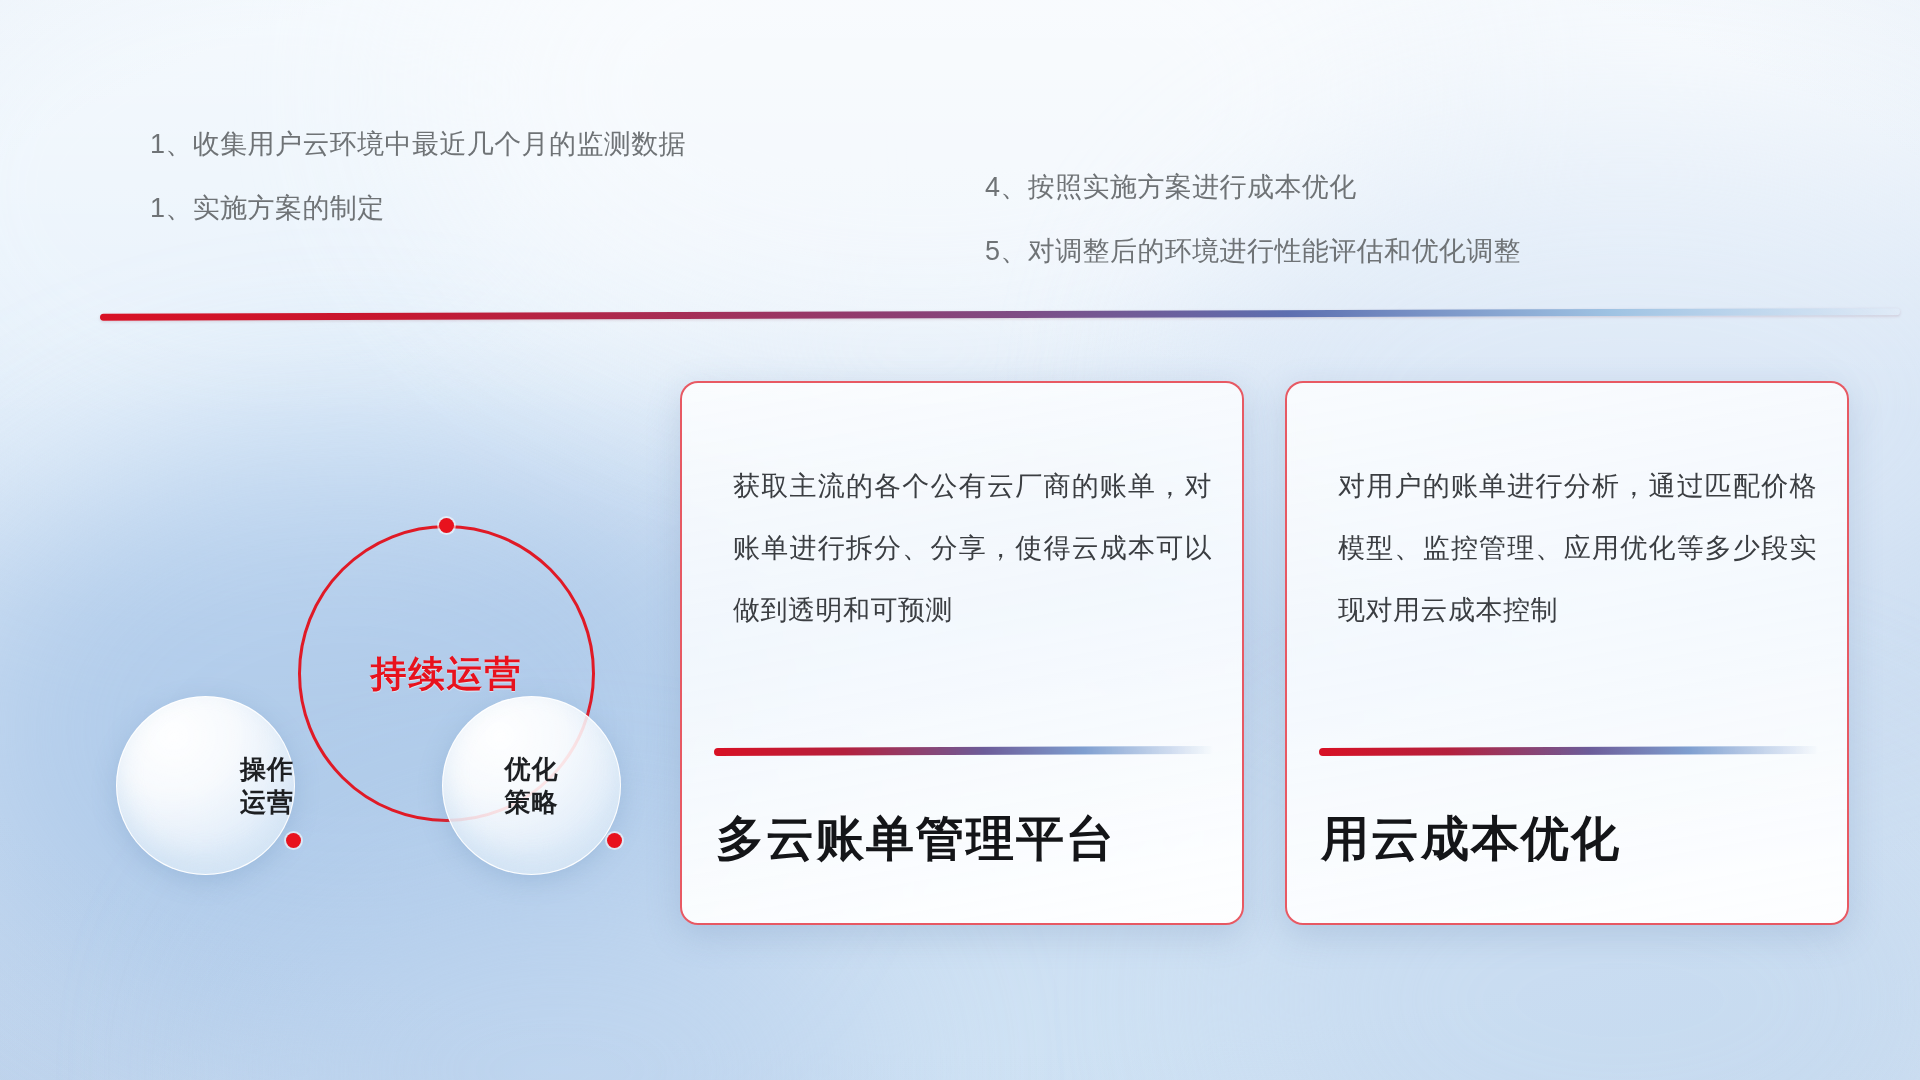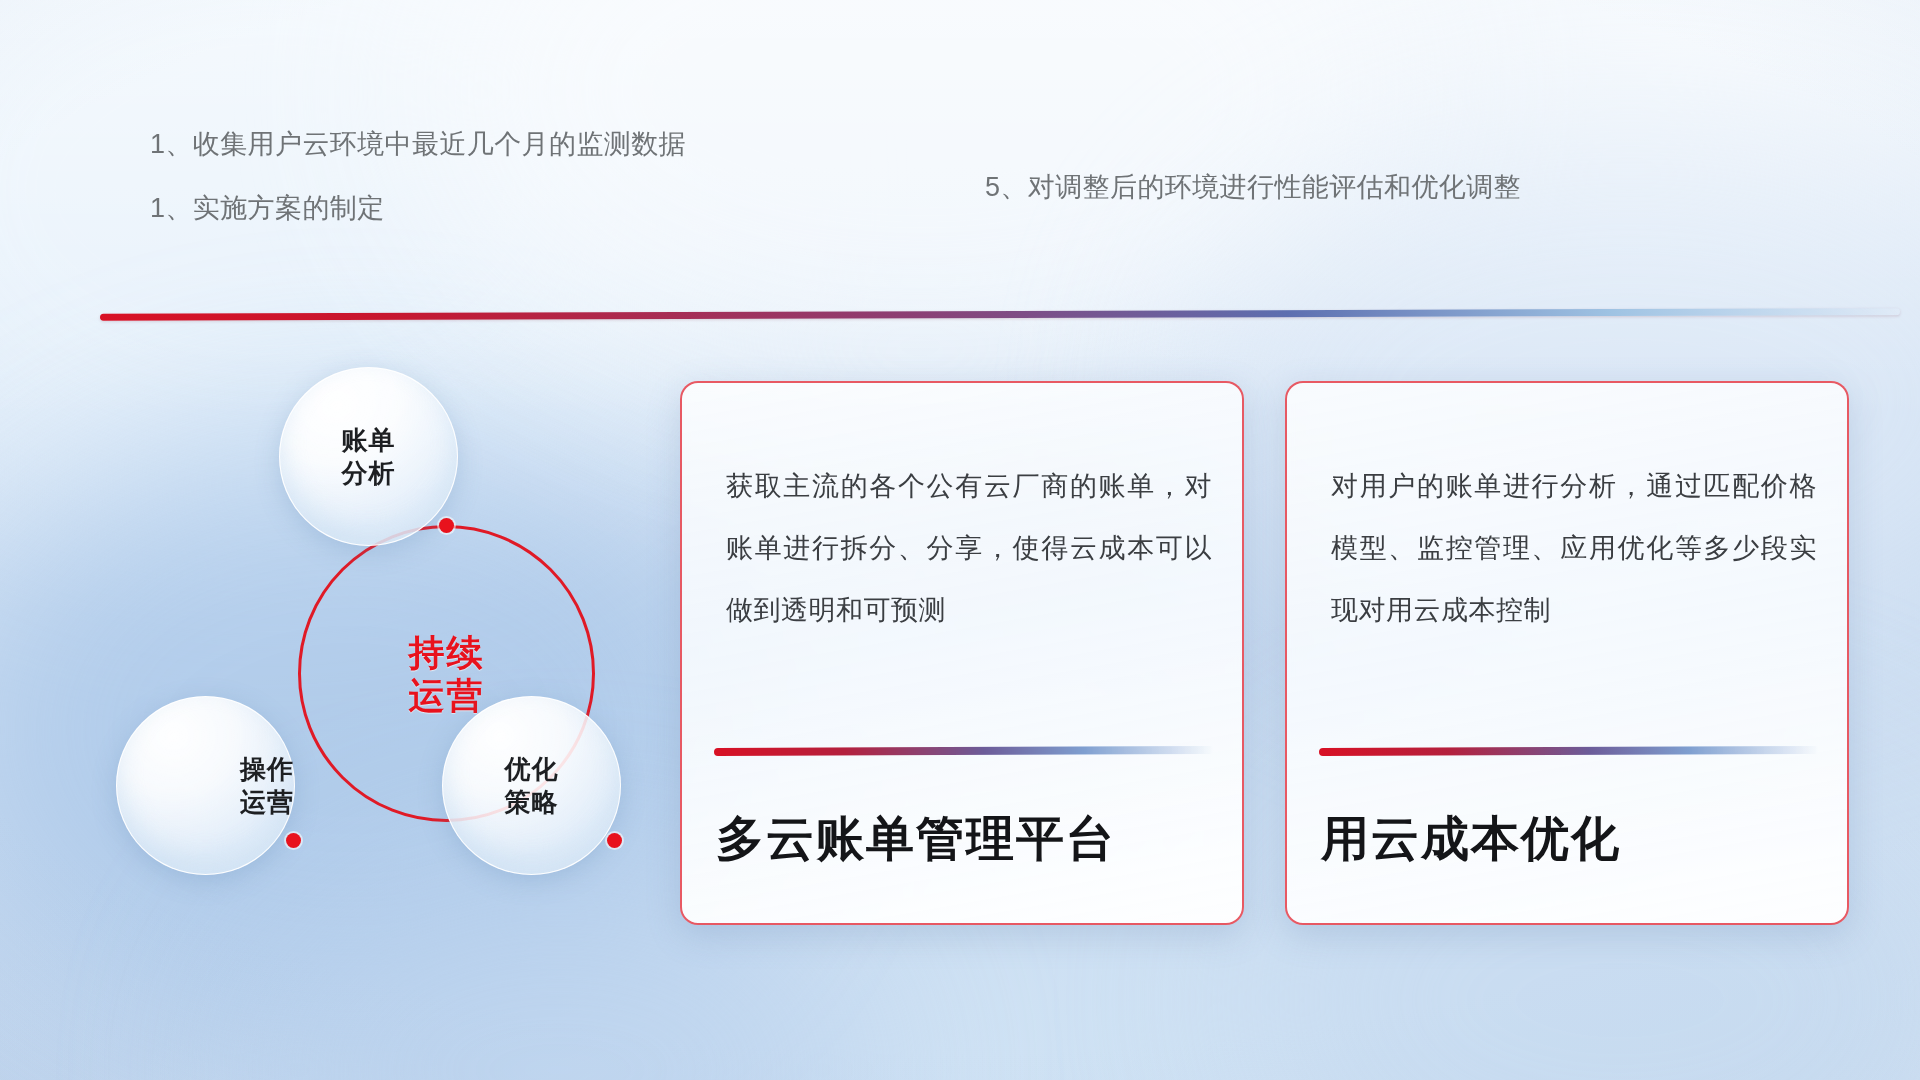--- a/index.html
+++ b/index.html
@@ -55,21 +55,21 @@
   }
 
   
   .diagram{position:absolute;left:100px;top:340px;width:520px;height:600px;}
   .ring{
     position:absolute;left:198px;top:185px;width:297px;height:297px;
     border-radius:50%;border:3px solid #e01a26;box-sizing:border-box;
   }
   .ring-center{
     position:absolute;left:198px;top:185px;width:297px;height:297px;
-    display:flex;flex-direction:column;align-items:center;justify-content:center;
+    display:flex;flex-direction:row;align-items:center;justify-content:center;
     color:#e8121d;font-weight:bold;font-size:36px;line-height:43px;letter-spacing:2px;
     text-shadow:0 1px 1px rgba(255,255,255,.6);
   }
   .bubble{
     position:absolute;border-radius:50%;
     background:
       radial-gradient(75% 70% at 32% 22%, rgba(255,255,255,.99) 0%, rgba(255,255,255,.90) 45%, rgba(236,244,252,.80) 100%);
     border:1px solid rgba(255,255,255,.95);
     box-shadow:0 6px 24px rgba(96,135,180,.25), inset 0 -14px 26px rgba(190,214,238,.45);
     display:flex;flex-direction:column;align-items:center;justify-content:center;
@@ -92,21 +92,21 @@
     border-radius:18px;
     border:2px solid rgba(228,60,72,.85);
     background:linear-gradient(170deg,rgba(255,255,255,.80) 0%,rgba(249,252,255,.88) 45%,rgba(255,255,255,.97) 100%);
     box-shadow:0 10px 34px rgba(90,125,168,.22);
     backdrop-filter:blur(4px);
     overflow:hidden;
   }
   .card-1{left:680px;}
   .card-2{left:1285px;}
   .card-body{
-    position:absolute;left:44px;right:30px;top:72px;
+    position:absolute;left:51px;right:30px;top:72px;
     color:#3b3e42;font-size:27px;line-height:62px;letter-spacing:.5px;
     text-align:justify;text-align-last:left;
   }
   .card-rule{
     position:absolute;left:32px;right:28px;top:364px;height:8px;border-radius:4px;
     background:linear-gradient(90deg,#d81125 0%,#b4203d 26%,#6c5c99 54%,#7f9fd0 74%,rgba(225,238,250,0) 100%);
     transform:skewY(-0.25deg);
   }
   .card-title{
     position:absolute;left:34px;right:24px;top:418px;
@@ -127,37 +127,34 @@
   <div class="bg-sheen"></div>
   <div class="bg-vignette"></div>
 </div>
 
 <div class="bullets">
   <div class="bullet-col col-left">
     <div class="bullet-line">1、收集用户云环境中最近几个月的监测数据</div>
     <div class="bullet-line">1、实施方案的制定</div>
   </div>
   <div class="bullet-col col-right">
+    <div class="bullet-line">4、按照实施方案进行成本优化</div>
     <div class="bullet-line">5、对调整后的环境进行性能评估和优化调整</div>
   </div>
 </div>
 
 <div class="divider"></div>
 
 <div class="diagram">
   <div class="ring"></div>
   <div class="ring-center">
     <span>持续</span>
     <span>运营</span>
   </div>
 
-  <div class="bubble bubble-top">
-    <span>账单</span>
-    <span>分析</span>
-  </div>
   <div class="bubble bubble-bl">
     <span>操作</span>
     <span>运营</span>
   </div>
   <div class="bubble bubble-br">
     <span>优化</span>
     <span>策略</span>
   </div>
 
   <div class="dot dot-top"></div>

